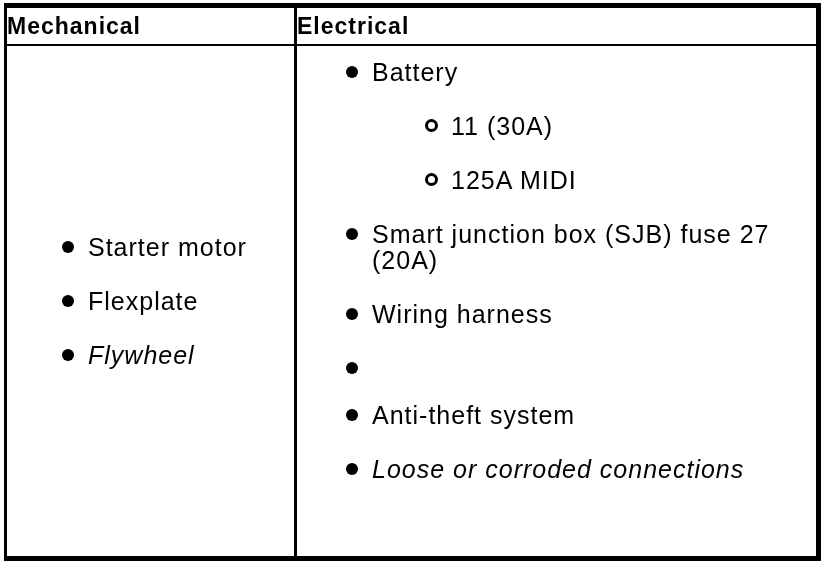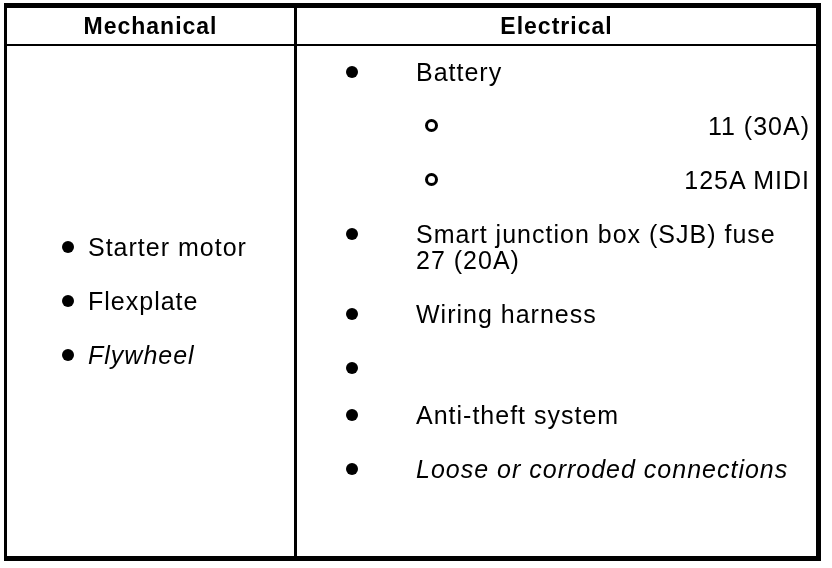--- a/index.html
+++ b/index.html
@@ -48,21 +48,20 @@
     width: 290px;
     flex: none;
     border-right: 3px solid var(--border, #000000);
   }
   .cell-right {
     flex: 1;
   }
   .header-cell {
     display: flex;
     align-items: center;
-    justify-content: center;
     font-weight: bold;
     font-size: 23px;
     letter-spacing: 1px;
   }
   .list-col {
     display: flex;
     flex-direction: column;
   }
   .cell-left.list-col {
     justify-content: center;
@@ -77,21 +76,21 @@
   }
   .item {
     display: flex;
     align-items: flex-start;
     margin-bottom: 28px;
     font-size: 25px;
     letter-spacing: 1px;
     line-height: 26px;
   }
   .item:last-child { margin-bottom: 0; font-style: italic; }
-  .item.sub { margin-left: 79px; justify-content: space-between; }
+  .item.sub { margin-left: 79px; }
   .bullet {
     flex: none;
     width: 12px;
     height: 12px;
     border-radius: 50%;
     background: var(--text, #000000);
     margin-top: 7px;
     margin-right: 14px;
   }
   .bullet.hollow {
@@ -99,21 +98,21 @@
     border: 3px solid var(--text, #000000);
     width: 13px;
     height: 13px;
     margin-top: 6px;
     margin-right: 13px;
   }
   .item-text {
     display: inline-block;
   }
   .cell-left .item-text { max-width: 200px; }
-  .cell-right .item-text { max-width: 440px; margin-left: 44px; }
+  .cell-right .item-text { max-width: 440px; }
 </style>
 </head>
 <body>
 
 <div class="page">
   <div class="troubleshoot-table">
 
     <div class="header-row">
       <div class="cell-left header-cell">
         <span>Mechanical</span>

